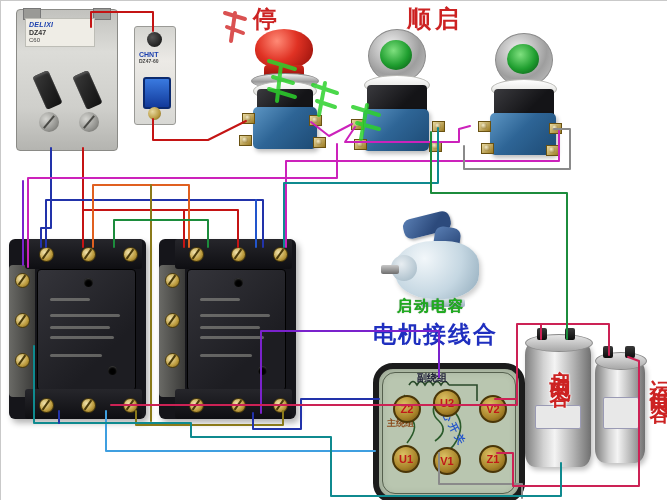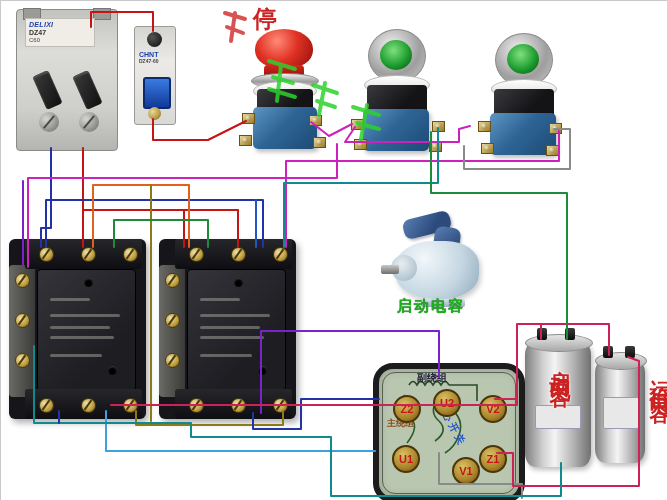--- a/index.html
+++ b/index.html
@@ -125,20 +125,21 @@
     <div class="ringsv abs" style="left:250px;top:72px;width:66px;"></div>
     <div class="collar abs" style="left:252px;top:80px;width:62px;"></div>
     <div class="bodyblk abs" style="left:256px;top:88px;width:56px;height:32px;"></div>
     <div class="baseblu abs" style="left:252px;top:106px;width:64px;height:42px;"></div>
     <div class="lug" style="left:241px;top:112px;"></div>
     <div class="lug" style="left:238px;top:134px;"></div>
     <div class="lug" style="left:308px;top:114px;"></div>
     <div class="lug" style="left:312px;top:136px;"></div>
   </div>
 
+  <span class="pb-label" style="left:406px;top:2px;">顺启</span>
   <div class="pbtn">
     <div class="headg abs" style="left:367px;top:28px;"></div>
     <div class="collar abs" style="left:363px;top:74px;width:64px;"></div>
     <div class="bodyblk abs" style="left:366px;top:84px;width:60px;height:34px;"></div>
     <div class="baseblu abs" style="left:362px;top:108px;width:66px;height:42px;"></div>
     <div class="lug" style="left:350px;top:118px;"></div>
     <div class="lug" style="left:353px;top:138px;"></div>
     <div class="lug" style="left:431px;top:120px;"></div>
     <div class="lug" style="left:428px;top:140px;"></div>
   </div>
@@ -210,38 +211,39 @@
 
   <div class="abs motor" style="left:380px;top:212px;width:105px;height:96px;">
     <div class="motor-cap" style="left:22px;top:2px;width:48px;height:20px;transform:rotate(-14deg);"></div>
     <div class="motor-cap" style="left:52px;top:14px;width:26px;height:40px;transform:rotate(8deg);"></div>
     <div class="motor-body"></div>
     <div class="motor-hub"></div>
     <div class="motor-shaft"></div>
     <div class="motor-foot"></div>
   </div>
   <span class="t-motor-type" style="left:396px;top:296px;">启动电容</span>
+  <span class="t-motor-box" style="left:372px;top:318px;">电机接线合</span>
 
   <div class="abs tbox">
     <div class="tbox-inner"></div>
     <svg class="tb-draw" width="128" height="116" viewBox="0 0 128 116">
       <path d="M30,16 q4,-7 8,0 q4,-7 8,0 q4,-7 8,0 q4,-7 8,0 q4,-7 8,0" stroke="#2a4a2a" stroke-width="1.6" fill="none"></path>
       <path d="M26,26 q-10,14 4,22 q12,8 -2,26" stroke="#2a5a2a" stroke-width="1.6" fill="none"></path>
       <path d="M58,30 q-8,14 2,22 q10,10 -4,20" stroke="#2a5a2a" stroke-width="1.6" fill="none"></path>
       <path d="M70,38 q16,12 10,28 q-4,12 -14,18" stroke="#2a5a2a" stroke-width="1.6" fill="none"></path>
       <path d="M70,16 h28 v16" stroke="#2a4a2a" stroke-width="1.6" fill="none"></path>
     </svg>
     <span class="t-aux">副绕组</span>
     <span class="t-main">主绕组</span>
     <span class="t-centri">离心开关</span>
     <span class="term" style="left:14px;top:26px;">Z2</span>
     <span class="term" style="left:54px;top:20px;">U2</span>
     <span class="term" style="left:100px;top:26px;">V2</span>
     <span class="term" style="left:13px;top:76px;">U1</span>
-    <span class="term" style="left:54px;top:88px;margin-left:19px;">V1</span>
+    <span class="term" style="left:54px;top:78px;">V1</span>
     <span class="term" style="left:100px;top:76px;">Z1</span>
   </div>
 
   <div class="abs cap" style="left:524px;top:340px;width:66px;height:126px;">
     <span class="nub" style="left:12px;"></span>
     <span class="nub" style="left:40px;"></span>
     <span class="blab" style="left:10px;top:64px;width:44px;height:22px;"></span>
   </div>
   <span class="cap-text" style="left:545px;top:352px;font-size:21px;letter-spacing:5px;">启动电容</span>
   <div class="abs cap" style="left:594px;top:358px;width:50px;height:104px;">

